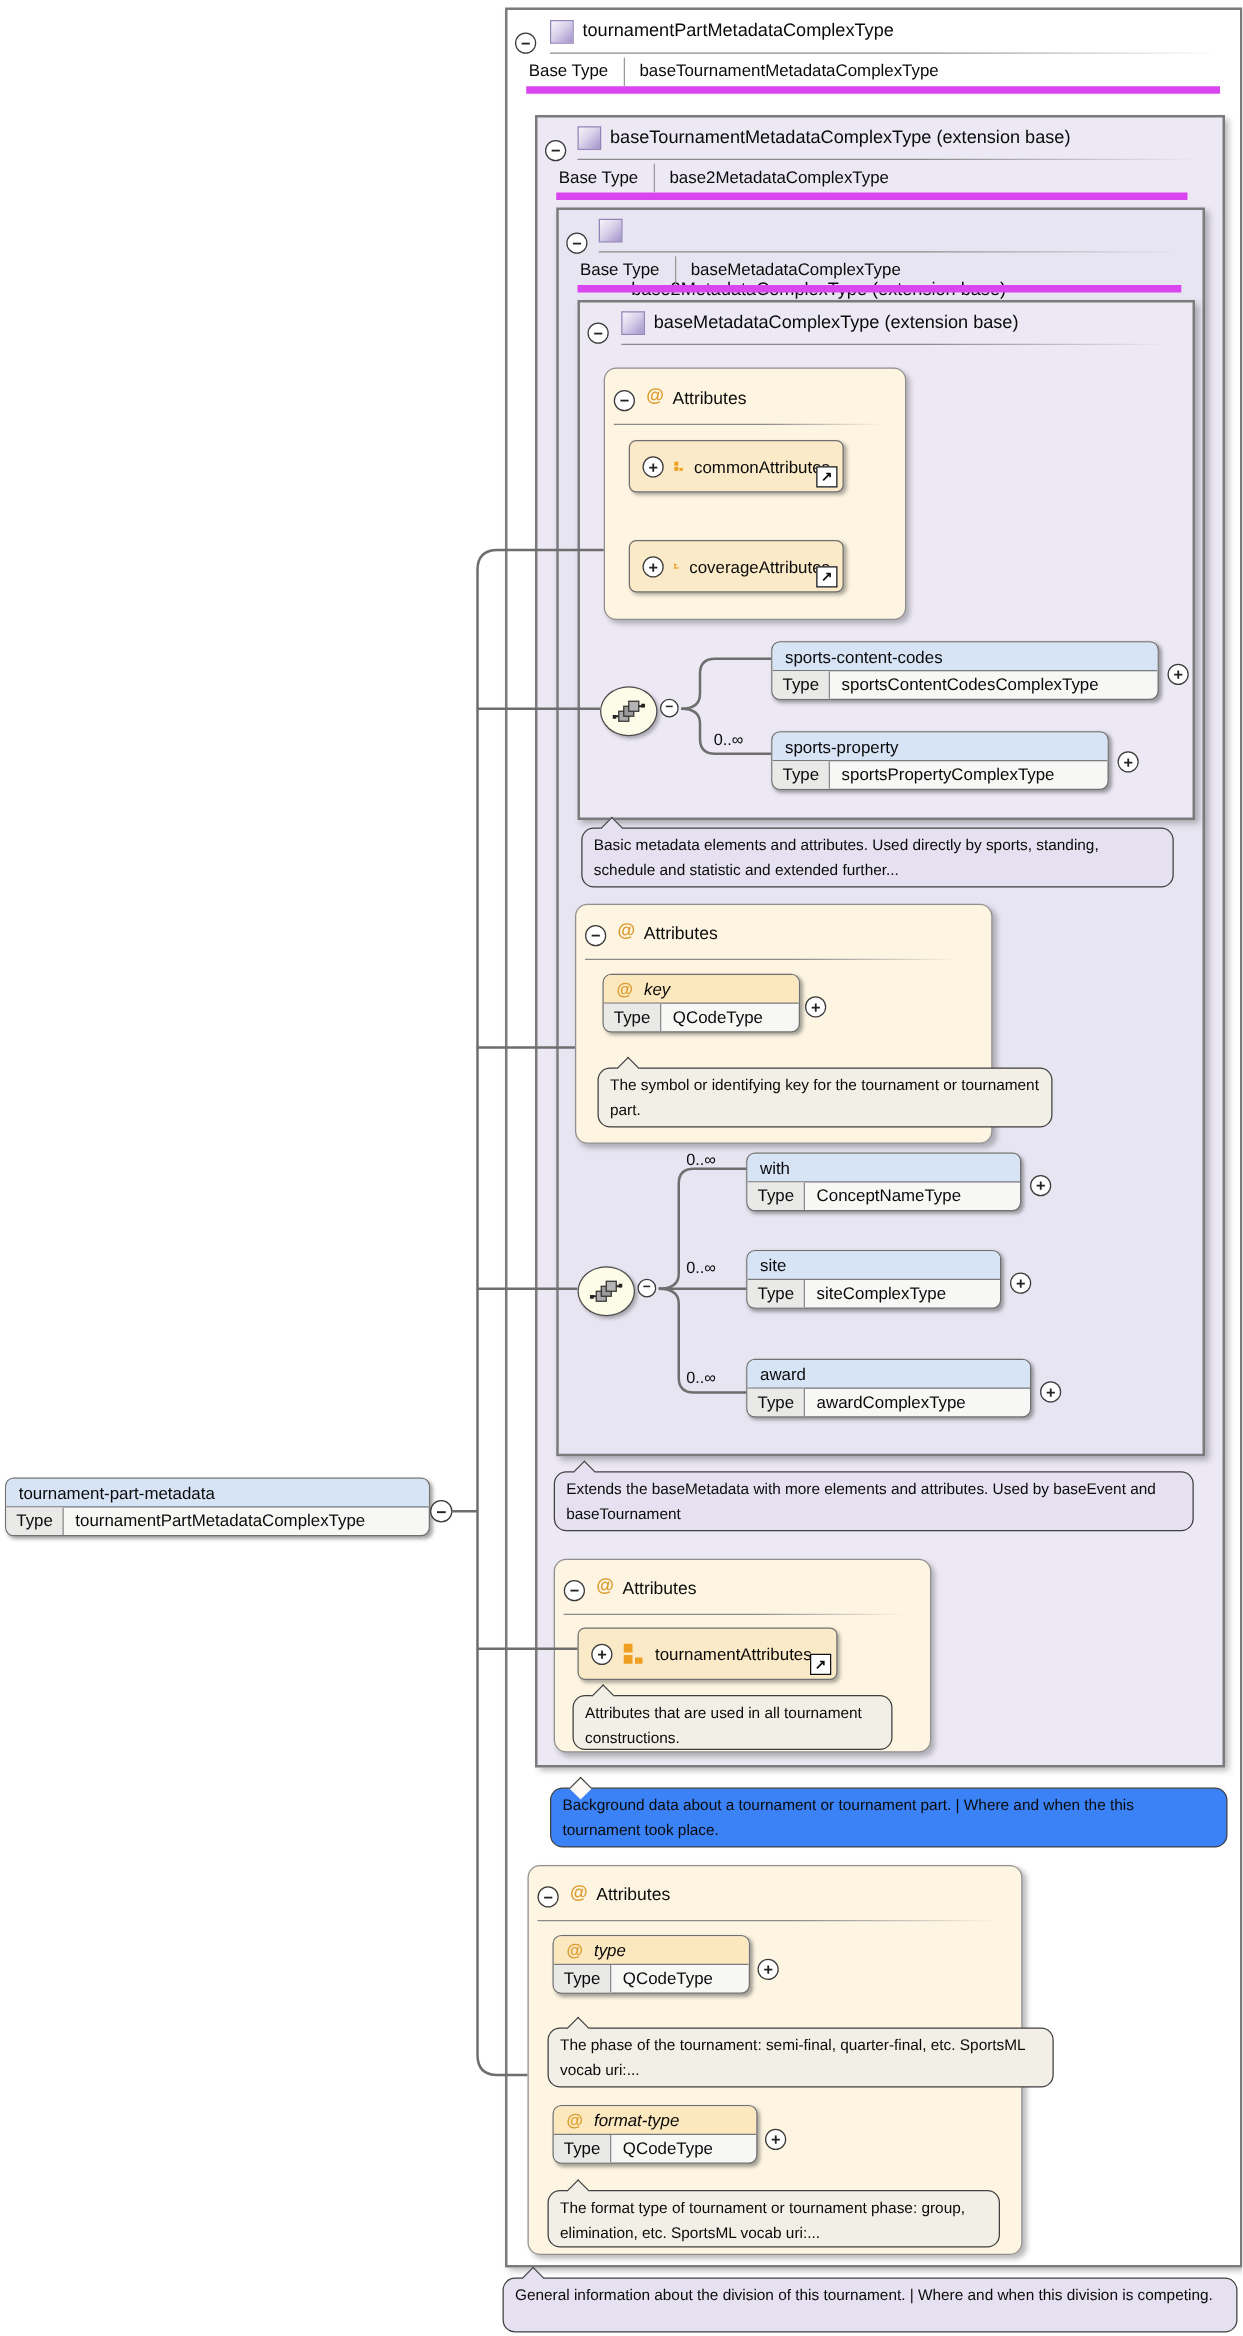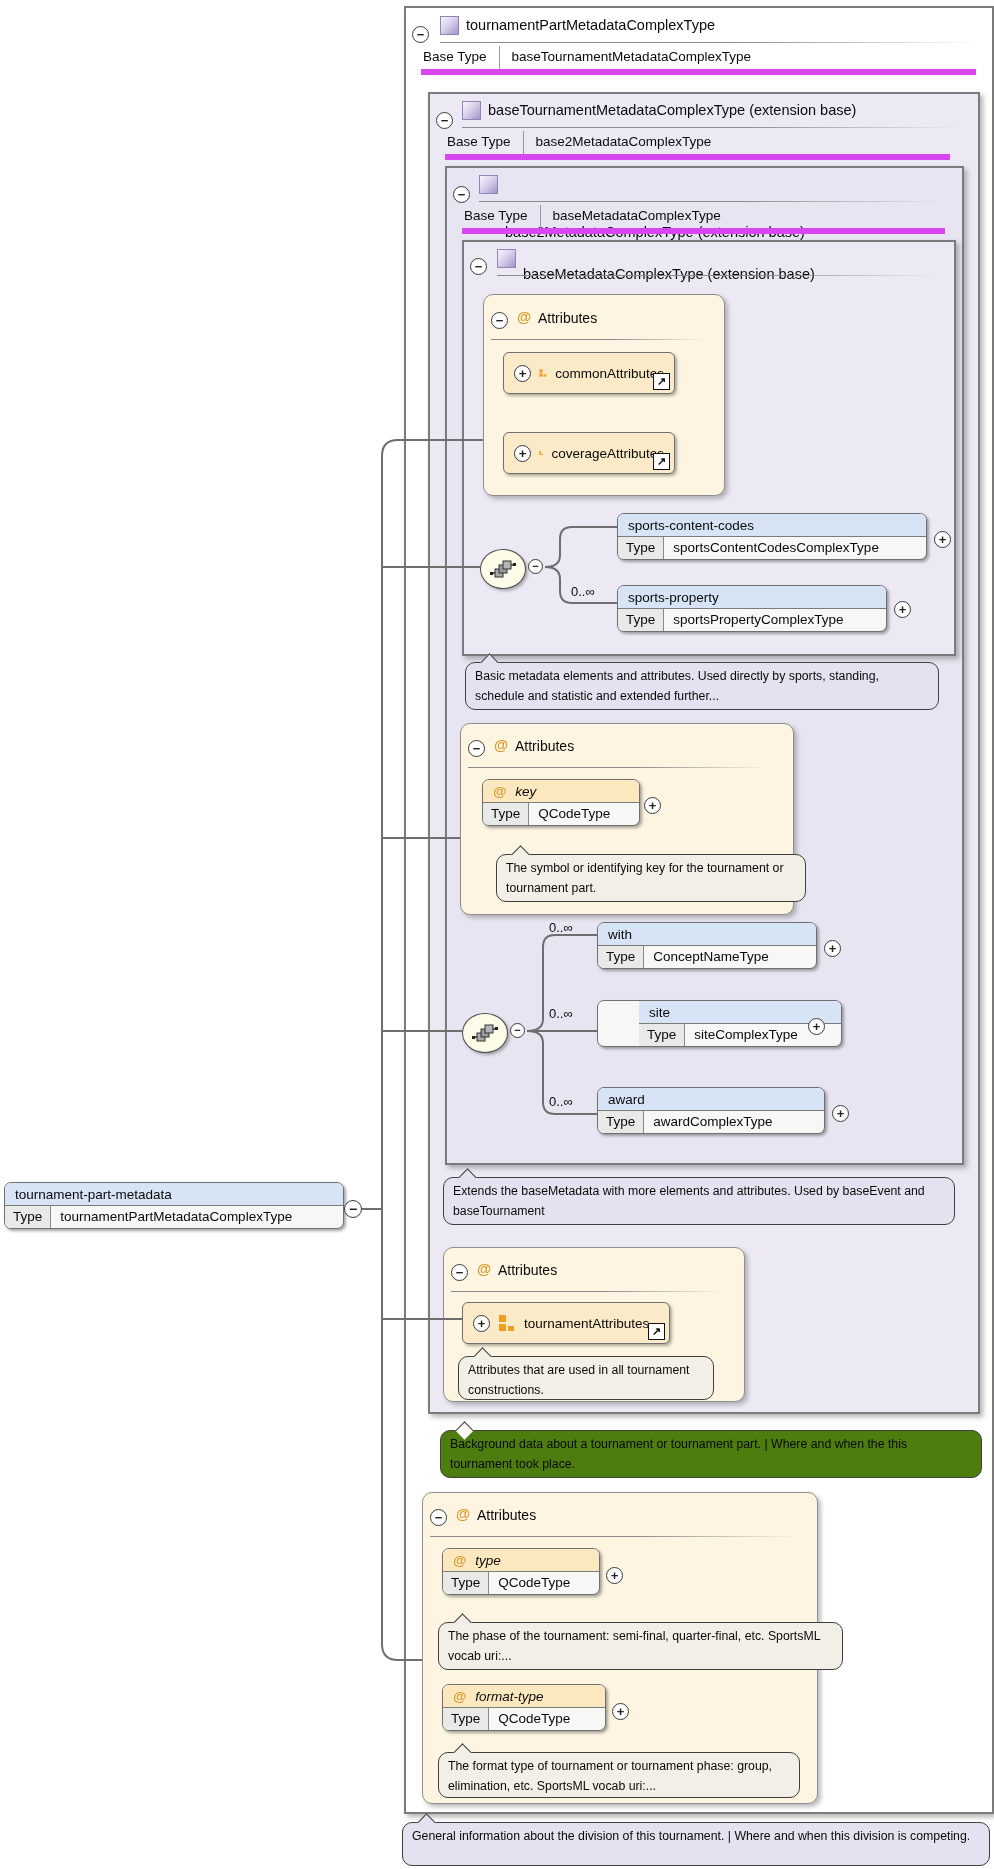--- a/index.html
+++ b/index.html
@@ -36,21 +36,21 @@
         border:1.4px solid #707070;border-radius:6px;box-shadow:2px 2px 3px rgba(60,60,60,.4);
         padding:0 10px;font-size:13.5px;box-sizing:border-box;}
   .link{position:absolute;right:4px;bottom:3px;width:15px;height:15px;border:1.6px solid #111;background:#fff;
         font-size:11px;font-weight:bold;display:flex;align-items:center;justify-content:center;z-index:4;}
   .note{position:absolute;z-index:3;border:1.3px solid #3f3f3f;border-radius:10px;padding:4px 9px;
         font-size:12.3px;line-height:1.6;box-sizing:border-box;}
   .note .tail{position:absolute;top:-7px;left:17px;width:12px;height:12px;transform:rotate(45deg);
         border-top:1.3px solid #3f3f3f;border-left:1.3px solid #3f3f3f;}
   .note.purple{background:#E5E1F0;} .note.purple .tail{background:#E5E1F0;}
   .note.cream{background:#F2EFE6;} .note.cream .tail{background:#F2EFE6;}
-  .note.plain{background:#4d7c0f;} .note.plain .tail{background:#FBFAF7;}
+  .note.plain{background:#3b82f6;} .note.plain .tail{background:#FBFAF7;}
   .occ{position:absolute;z-index:3;font-size:13px;white-space:nowrap;}
   .seq{position:absolute;z-index:3;width:44px;height:38px;border:1.5px solid #4a4a4a;border-radius:50%;
        background:#FCFCE8;box-shadow:2px 2px 3px rgba(70,70,70,.4);display:flex;align-items:center;justify-content:center;}
 </style>
 </head>
 <body>
 
 <div id="canvas">
 
   <div class="box" style="left:404px;top:6px;width:586px;height:1804px;background:#ffffff;"></div>
@@ -109,21 +109,21 @@
   <div class="rule" style="left:479px;top:201px;width:465px;"></div>
   <div class="baserow" style="left:462px;top:205px;width:483px;">
     <span class="k">Base Type</span>
     <span class="v">baseMetadataComplexType</span>
   </div>
 
   <div class="pm" style="left:470px;top:258px;">
       <span>−</span>
     </div>
   <span class="sq" style="left:497px;top:249px;"></span>
-  <span class="title" style="left:523px;top:266px;">baseMetadataComplexType (extension base)</span>
+  <span class="title" style="left:523px;top:250px;">baseMetadataComplexType (extension base)</span>
   <div class="rule" style="left:497px;top:275px;width:440px;"></div>
 
   <div class="pm" style="left:491px;top:312px;">
       <span>−</span>
     </div>
   <span class="at" style="left:517px;top:309px;">@</span>
   <span class="attr-title" style="left:538px;top:310px;">Attributes</span>
   <div class="rule" style="left:491px;top:339px;width:215px;"></div>
 
   <div class="agrp" style="left:503px;top:352px;width:172px;height:42px;">
@@ -205,21 +205,21 @@
     <div class="el-hdr"><span class="at-inline">@</span><span>key</span></div>
     <div class="el-row">
       <span class="tl">Type</span>
       <span class="tv">QCodeType</span>
     </div>
   </div>
   <div class="pm" style="left:644px;top:797px;">
       <span>+</span>
     </div>
 
-  <div class="note cream" style="left:496px;top:854px;width:310px;height:48px;">
+  <div class="note cream" style="left:478px;top:854px;width:364px;height:48px;">
     <i class="tail"></i>
     <span>The symbol or identifying key for the tournament or tournament part.</span>
   </div>
 
   <div class="seq" style="left:462px;top:1013px;">
     <svg width="26" height="22" viewBox="0 0 26 22">
       <path d="M1 15 H6 M20 7 H25" stroke="#222" stroke-width="1.5"></path>
       <rect x="0" y="14" width="3" height="3" fill="#222"></rect>
       <rect x="23" y="5" width="3" height="3" fill="#222"></rect>
       <rect x="5" y="11" width="8" height="8" fill="#ababab" stroke="#333"></rect>
@@ -237,21 +237,21 @@
     <div class="el-row">
       <span class="tl">Type</span>
       <span class="tv">ConceptNameType</span>
     </div>
   </div>
   <div class="pm" style="left:824px;top:940px;">
       <span>+</span>
     </div>
 
   <span class="occ" style="left:549px;top:1006px;">0..∞</span>
-  <div class="el" style="left:597px;top:1000px;width:202px;padding-left:41px;">
+  <div class="el" style="left:597px;top:1000px;width:202px;">
     <div class="el-hdr">site</div>
     <div class="el-row">
       <span class="tl">Type</span>
       <span class="tv">siteComplexType</span>
     </div>
   </div>
   <div class="pm" style="left:808px;top:1018px;">
       <span>+</span>
     </div>
 

